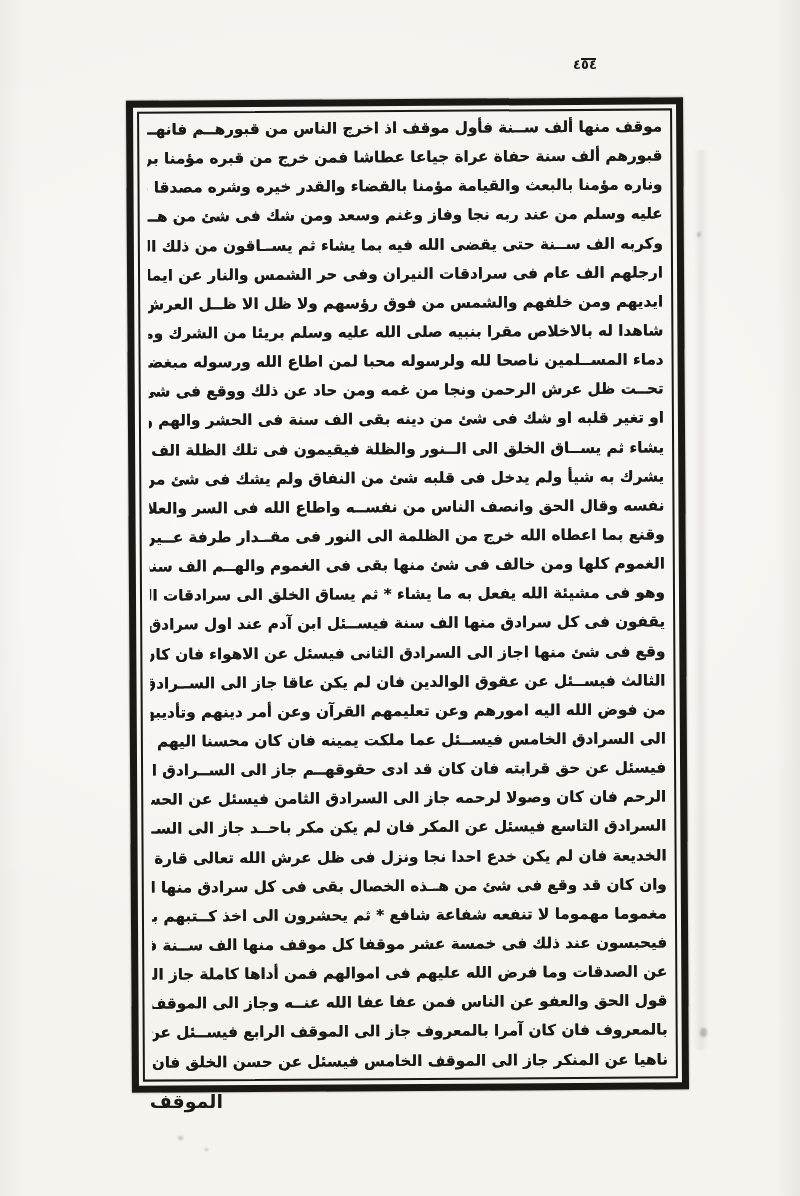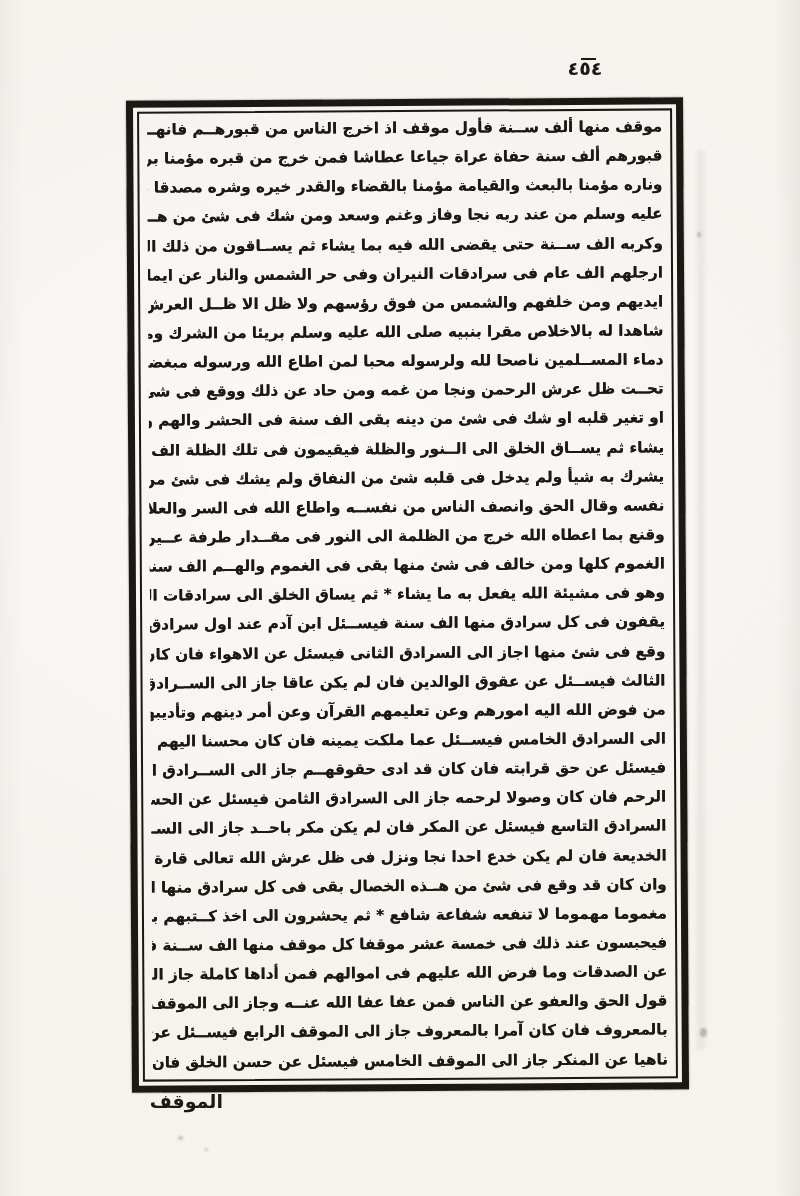--- a/index.html
+++ b/index.html
@@ -20,21 +20,21 @@
       radial-gradient(ellipse 900px 700px at 40% 40%, rgba(255,255,255,.5), rgba(255,255,255,0) 70%),
       linear-gradient(90deg, rgba(120,115,105,.06) 0, rgba(120,115,105,0) 3%, rgba(120,115,105,0) 97%, rgba(120,115,105,.10) 100%),
       var(--paper);
   }
   
   .pagenum{
     position:absolute;
     left:545px;top:57px;width:80px;
     text-align:center;
     color:var(--ink);
-    font-size:19px;font-weight:bold;
+    font-size:13px;font-weight:bold;
     letter-spacing:2px;
     filter:blur(.2px);
   }
   .pagenum .overline{
     position:absolute;left:36px;top:1px;width:15px;height:2px;
     background:var(--ink);
   }
   
   .frame{
     position:absolute;

